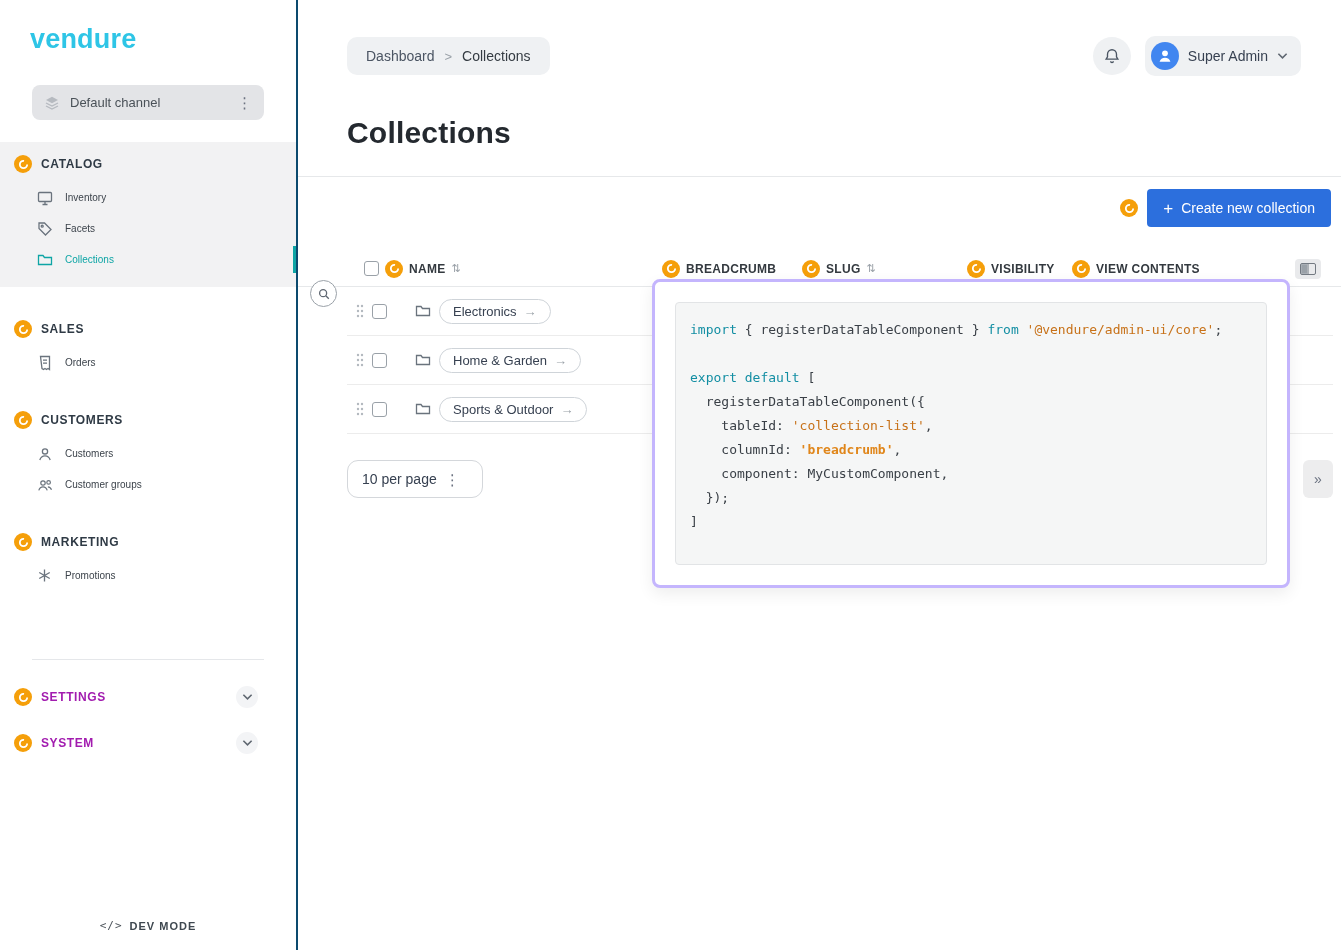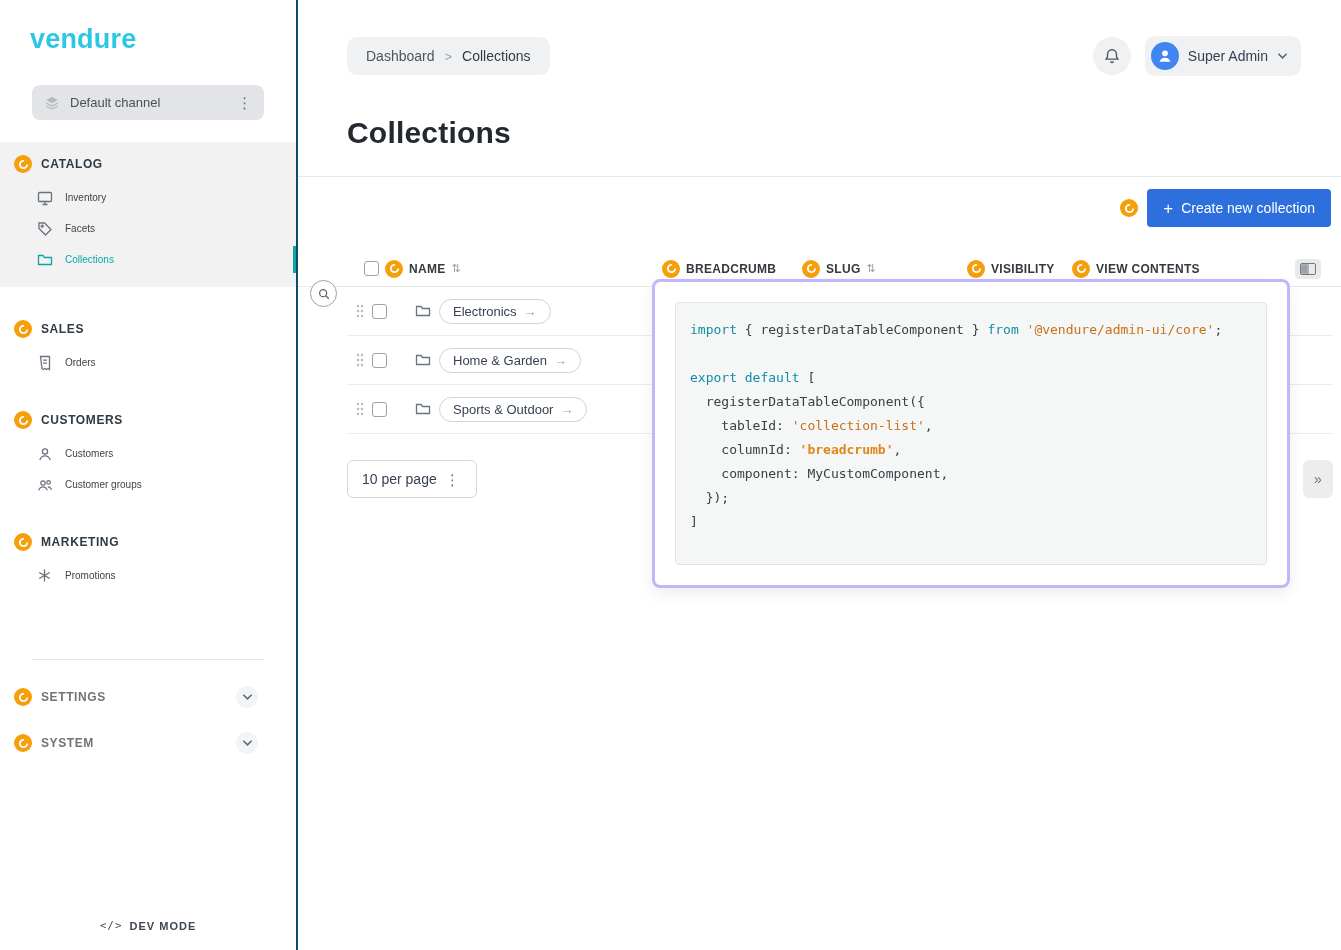--- a/index.html
+++ b/index.html
@@ -42,21 +42,21 @@
   .nav-item.active::after {
     content:""; position:absolute; right:0; top:2px; bottom:2px; width:3px; background:#0ea5a5;
   }
   .badge {
     width:18px; height:18px; border-radius:50%; background:#f59f0a; flex:none;
     display:inline-flex; align-items:center; justify-content:center; cursor:pointer;
   }
   .sb-divider { height:1px; background:#e5e7ea; margin:44px 32px 14px; }
   .collapsible-row {
     display:flex; align-items:center; gap:9px; padding:12px 38px 12px 14px;
-    font-size:12px; font-weight:700; letter-spacing:.6px; color:#737373; cursor:pointer;
+    font-size:12px; font-weight:700; letter-spacing:.6px; color:#a21caf; cursor:pointer;
   }
   .collapsible-row .chev-wrap {
     margin-left:auto; width:22px; height:22px; border-radius:50%; background:#f3f4f6;
     display:flex; align-items:center; justify-content:center;
   }
   .devmode {
     margin-top:auto; margin-bottom:18px;
     display:flex; align-items:center; justify-content:center; gap:7px;
     font-size:11px; font-weight:700; letter-spacing:1px; color:#3f4850; cursor:pointer;
   }
@@ -110,22 +110,22 @@
   .row-name .checkbox { margin-right:28px; }
   .folder { color:#6a737d; display:flex; margin-right:8px; }
   .chip {
     display:inline-flex; align-items:center; gap:7px; border:1px solid #cfd4d9; border-radius:15px;
     padding:4px 13px; font-size:13px; color:#374151; background:#fff; cursor:pointer;
   }
   .chip .arrow { color:#9aa1a8; font-size:13px; }
 
   .pager { display:flex; justify-content:space-between; align-items:center; margin:26px 8px 0 49px; }
   .per-page {
-    display:flex; align-items:center; gap:4px; border:1px solid #d4d7db; border-radius:6px;
-    height:38px; padding:0 12px 0 14px; font-size:14px; color:#374151; background:#fff; cursor:pointer;
+    display:flex; align-items:center; gap:4px; border:1px solid #d4d7db; border-radius:11px;
+    height:38px; padding:0 18px 0 14px; font-size:14px; color:#374151; background:#fff; cursor:pointer;
   }
   .next-btn {
     width:30px; height:38px; background:#ededee; border-radius:6px;
     display:flex; align-items:center; justify-content:center; color:#6b7280; font-size:14px; cursor:pointer;
   }
 
   .search-fab {
     position:absolute; left:12px; top:280px; width:27px; height:27px; border-radius:50%;
     background:#fff; border:1px solid #9aa1a8; color:#5f6771;
     display:flex; align-items:center; justify-content:center; cursor:pointer;

